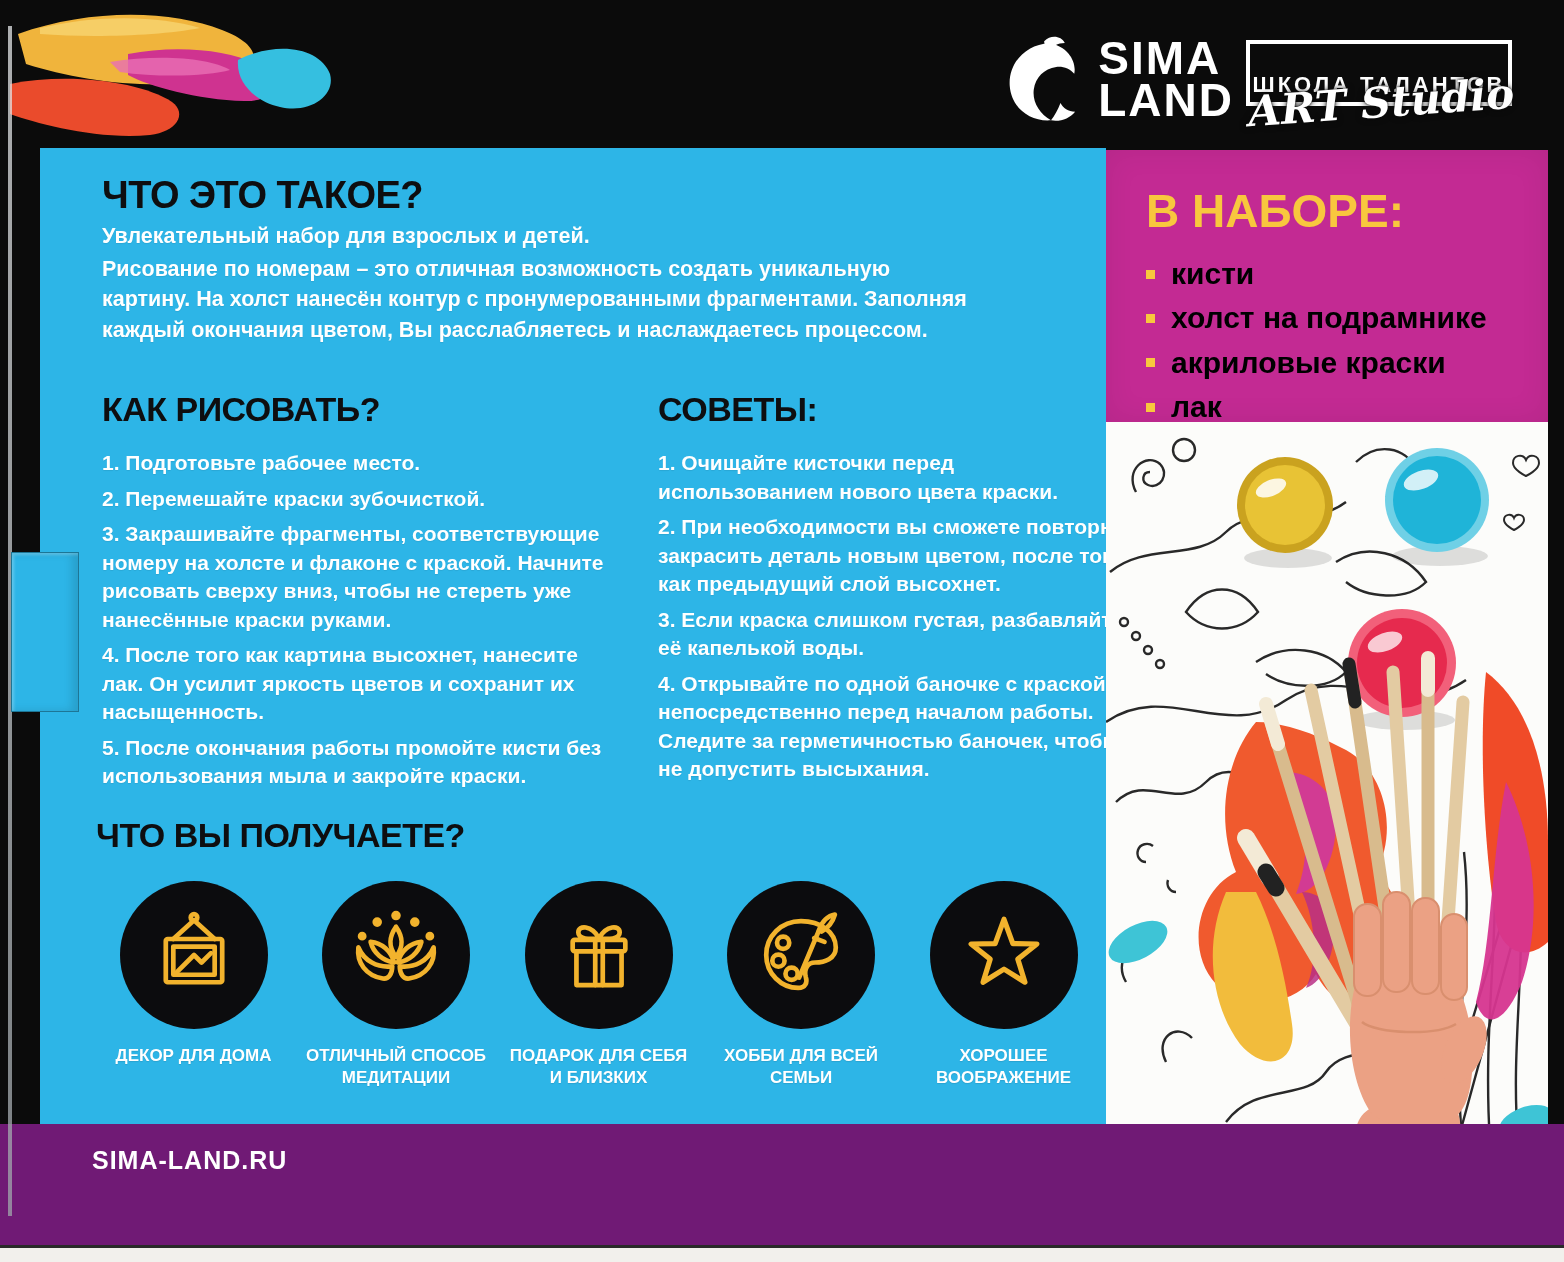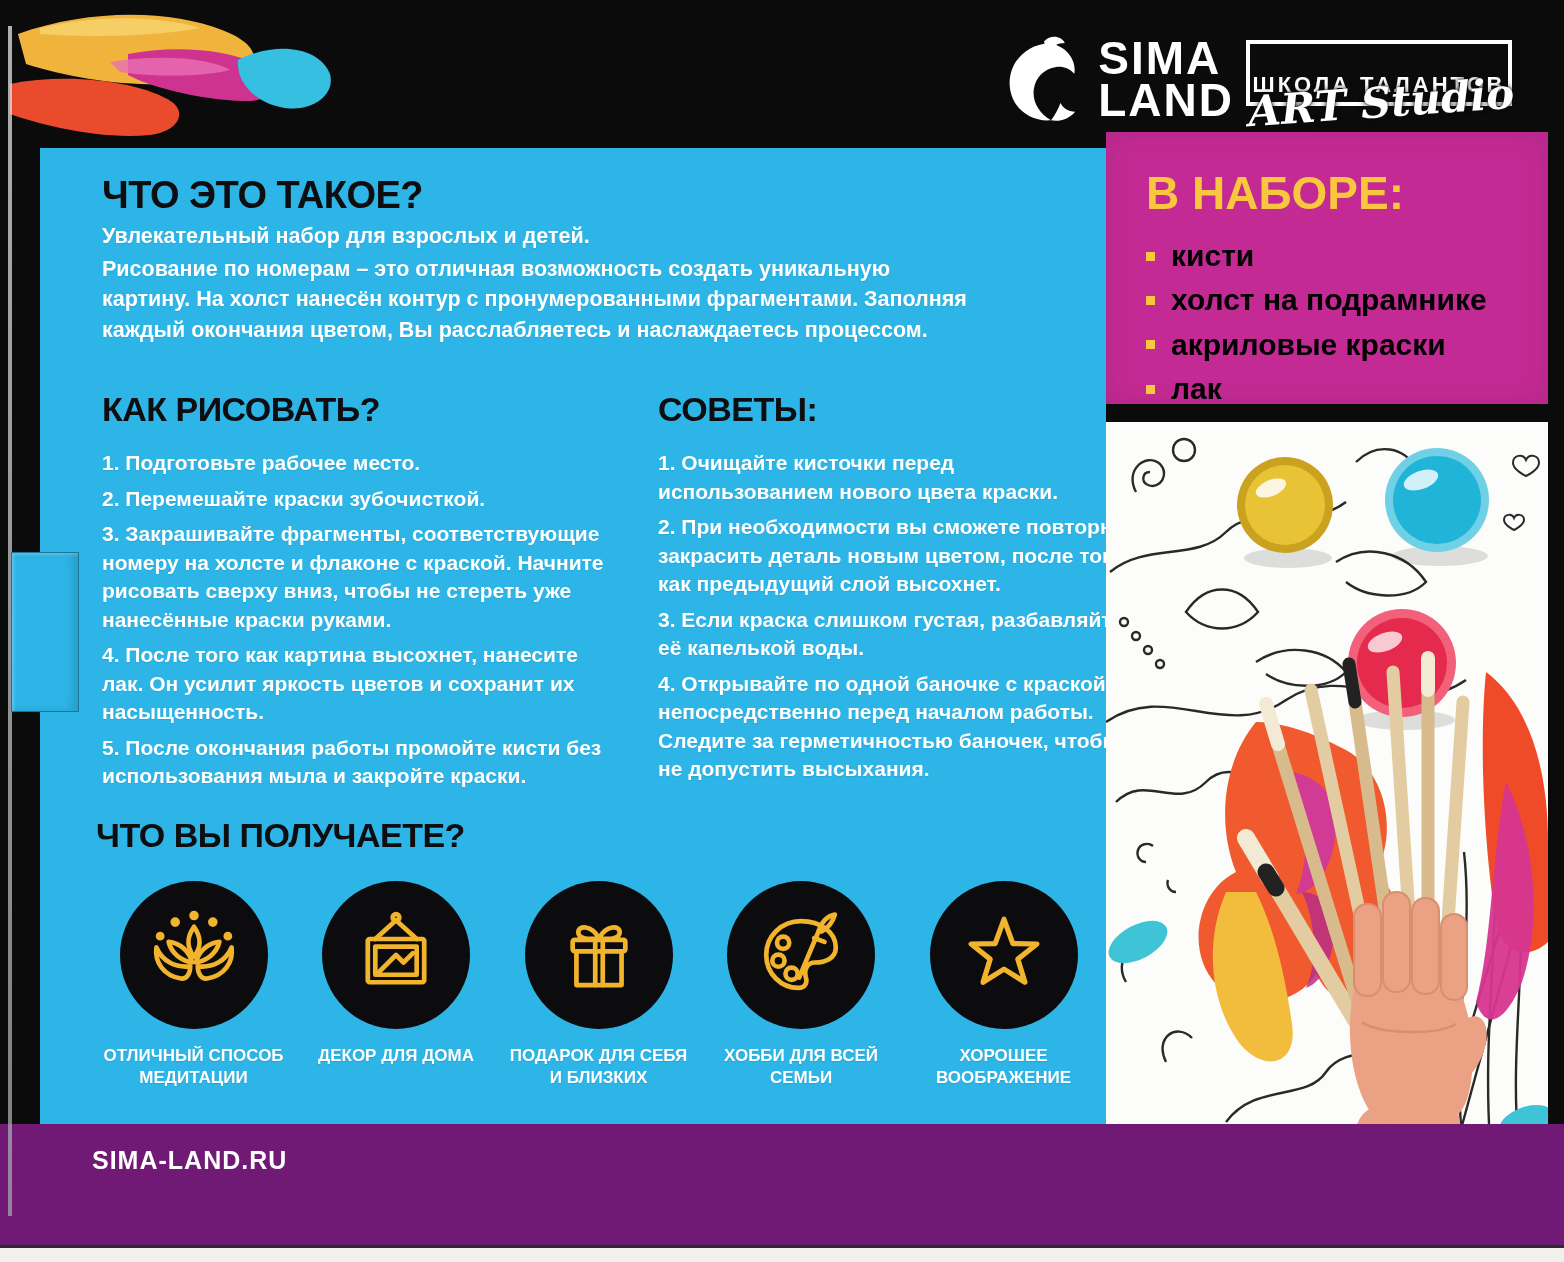--- a/index.html
+++ b/index.html
@@ -34,21 +34,21 @@
   .col2{width:468px;}
   .list{margin-top:20px;}
   .list div{color:#fff;font-weight:700;font-size:21px;line-height:1.36;margin-bottom:7px;text-shadow:0 1px 1px rgba(0,0,0,.08);}
   .sec-benefits{position:absolute;left:56px;top:668px;width:1005px;}
   .benefit-row{display:flex;justify-content:space-between;margin-top:26px;}
   .benefit{width:195px;display:flex;flex-direction:column;align-items:center;}
   .bcircle{width:148px;height:148px;border-radius:50%;background:#0c0c0e;display:flex;align-items:center;justify-content:center;}
   .blabel{margin-top:16px;color:#fff;font-weight:700;font-size:17px;line-height:1.3;text-align:center;max-width:185px;text-shadow:0 1px 1px rgba(0,0,0,.1);}
 
   
-  .magenta{position:absolute;left:1106px;top:132px;width:442px;height:272px;background:#c32a93;box-shadow:inset 0 0 30px rgba(0,0,0,.08);}
+  .magenta{position:absolute;left:1106px;top:150px;width:442px;height:272px;background:#c32a93;box-shadow:inset 0 0 30px rgba(0,0,0,.08);}
   .magenta h2{color:#f8c73e;font-size:46px;letter-spacing:0;margin:34px 0 14px 40px;}
   .kit-list{margin-left:40px;}
   .kit-item{display:flex;align-items:center;color:#000000;font-weight:700;font-size:30px;line-height:1.48;text-align:right;}
   .sq{width:9px;height:9px;background:#f8c73e;margin-right:16px;flex:0 0 auto;}
 
   
   .right-art{position:absolute;left:1106px;top:422px;width:442px;height:826px;}
 
   
   .bottom-strip{position:absolute;left:0;top:1124px;width:1564px;height:124px;background:#701a75;}
@@ -114,50 +114,50 @@
           <div>2. При необходимости вы сможете повторно закрасить деталь новым цветом, после того как предыдущий слой высохнет.</div>
           <div>3. Если краска слишком густая, разбавляйте её капелькой воды.</div>
           <div>4. Открывайте по одной баночке с краской непосредственно перед началом работы. Следите за герметичностью баночек, чтобы не допустить высыхания.</div>
         </div>
       </div>
     </div>
 
     <div class="sec-benefits">
       <h2>ЧТО ВЫ ПОЛУЧАЕТЕ?</h2>
       <div class="benefit-row">
+
+        <div class="benefit">
+          <div class="bcircle">
+            <svg width="94" height="94" viewBox="0 0 100 100" fill="none" stroke="#f2b32d" stroke-width="5" stroke-linecap="round" stroke-linejoin="round">
+              <circle cx="50" cy="10" r="3.5"></circle>
+              <path d="M50 13 L28 33 M50 13 L72 33"></path>
+              <rect x="20" y="33" width="60" height="46" rx="2"></rect>
+              <rect x="28" y="41" width="44" height="30"></rect>
+              <path d="M32 68 L50 50 L58 58 L68 48"></path>
+            </svg>
+          </div>
+          <div class="blabel">ДЕКОР ДЛЯ ДОМА</div>
+        </div>
 
         <div class="benefit">
           <div class="bcircle">
             <svg width="94" height="94" viewBox="0 0 100 100" fill="none" stroke="#f2b32d" stroke-width="5" stroke-linecap="round" stroke-linejoin="round">
               <path d="M50 20 C43 30 41 40 50 52 C59 40 57 30 50 20 Z"></path>
               <path d="M48 58 C36 56 26 48 23 36 C35 37 45 46 48 58 Z"></path>
               <path d="M52 58 C64 56 74 48 77 36 C65 37 55 46 52 58 Z"></path>
               <path d="M46 62 C30 64 16 56 10 42 C8 58 18 72 36 75 C42 76 46 70 46 62 Z"></path>
               <path d="M54 62 C70 64 84 56 90 42 C92 58 82 72 64 75 C58 76 54 70 54 62 Z"></path>
               <circle cx="50" cy="8" r="2.6" fill="#f2b32d"></circle>
               <circle cx="30" cy="15" r="2.6" fill="#f2b32d"></circle>
               <circle cx="70" cy="15" r="2.6" fill="#f2b32d"></circle>
               <circle cx="14" cy="30" r="2.2" fill="#f2b32d"></circle>
               <circle cx="86" cy="30" r="2.2" fill="#f2b32d"></circle>
             </svg>
           </div>
           <div class="blabel">ОТЛИЧНЫЙ СПОСОБ МЕДИТАЦИИ</div>
-        </div>
-
-        <div class="benefit">
-          <div class="bcircle">
-            <svg width="94" height="94" viewBox="0 0 100 100" fill="none" stroke="#f2b32d" stroke-width="5" stroke-linecap="round" stroke-linejoin="round">
-              <circle cx="50" cy="10" r="3.5"></circle>
-              <path d="M50 13 L28 33 M50 13 L72 33"></path>
-              <rect x="20" y="33" width="60" height="46" rx="2"></rect>
-              <rect x="28" y="41" width="44" height="30"></rect>
-              <path d="M32 68 L50 50 L58 58 L68 48"></path>
-            </svg>
-          </div>
-          <div class="blabel">ДЕКОР ДЛЯ ДОМА</div>
         </div>
 
         <div class="benefit">
           <div class="bcircle">
             <svg width="94" height="94" viewBox="0 0 100 100" fill="none" stroke="#f2b32d" stroke-width="5" stroke-linecap="round" stroke-linejoin="round">
               <rect x="22" y="34" width="56" height="12" rx="2"></rect>
               <path d="M26 46 H74 V82 H26 Z"></path>
               <path d="M46 34 V82 M54 34 V82"></path>
               <path d="M50 32 C42 18 28 18 28 26 C28 33 40 34 50 32 Z"></path>
               <path d="M50 32 C58 18 72 18 72 26 C72 33 60 34 50 32 Z"></path>

